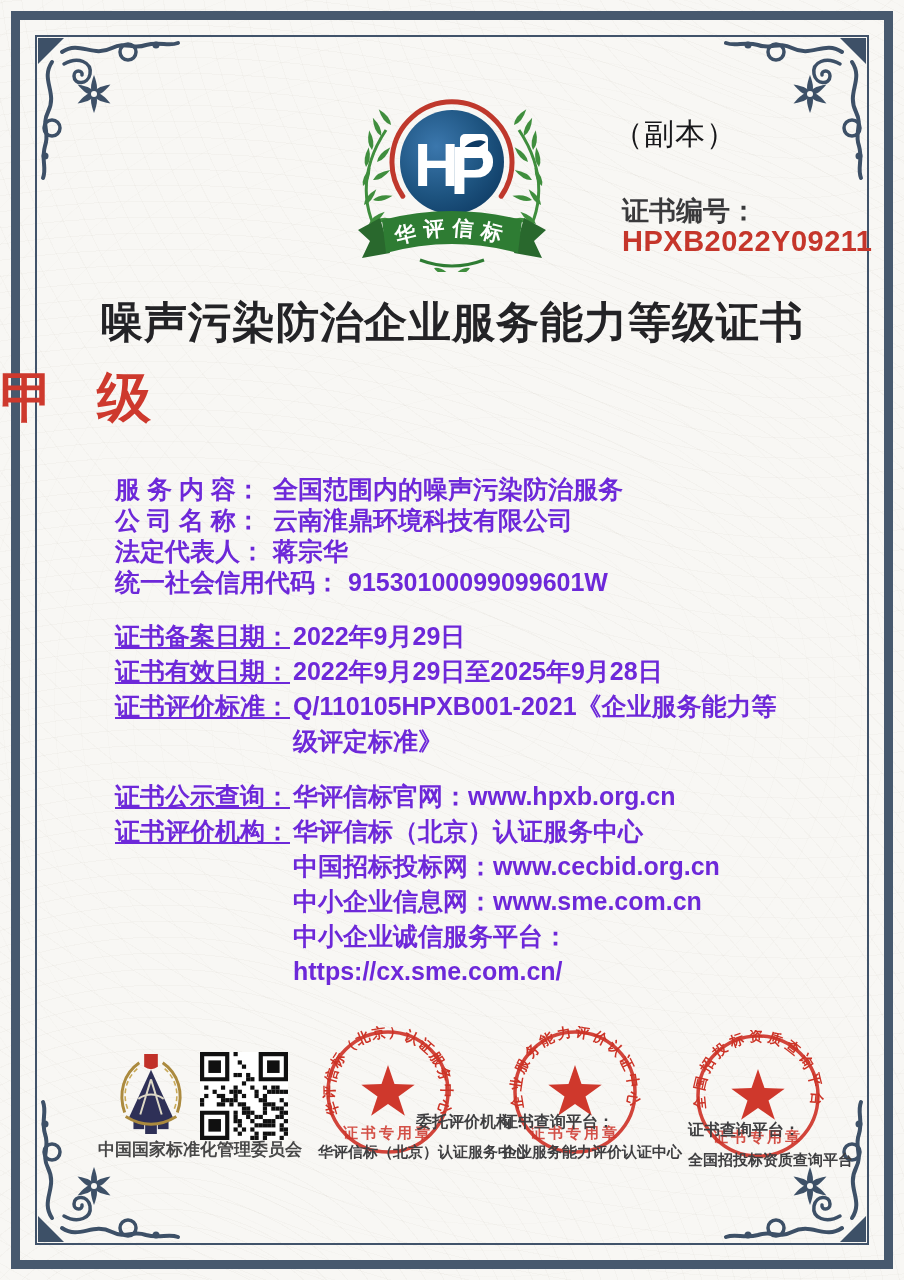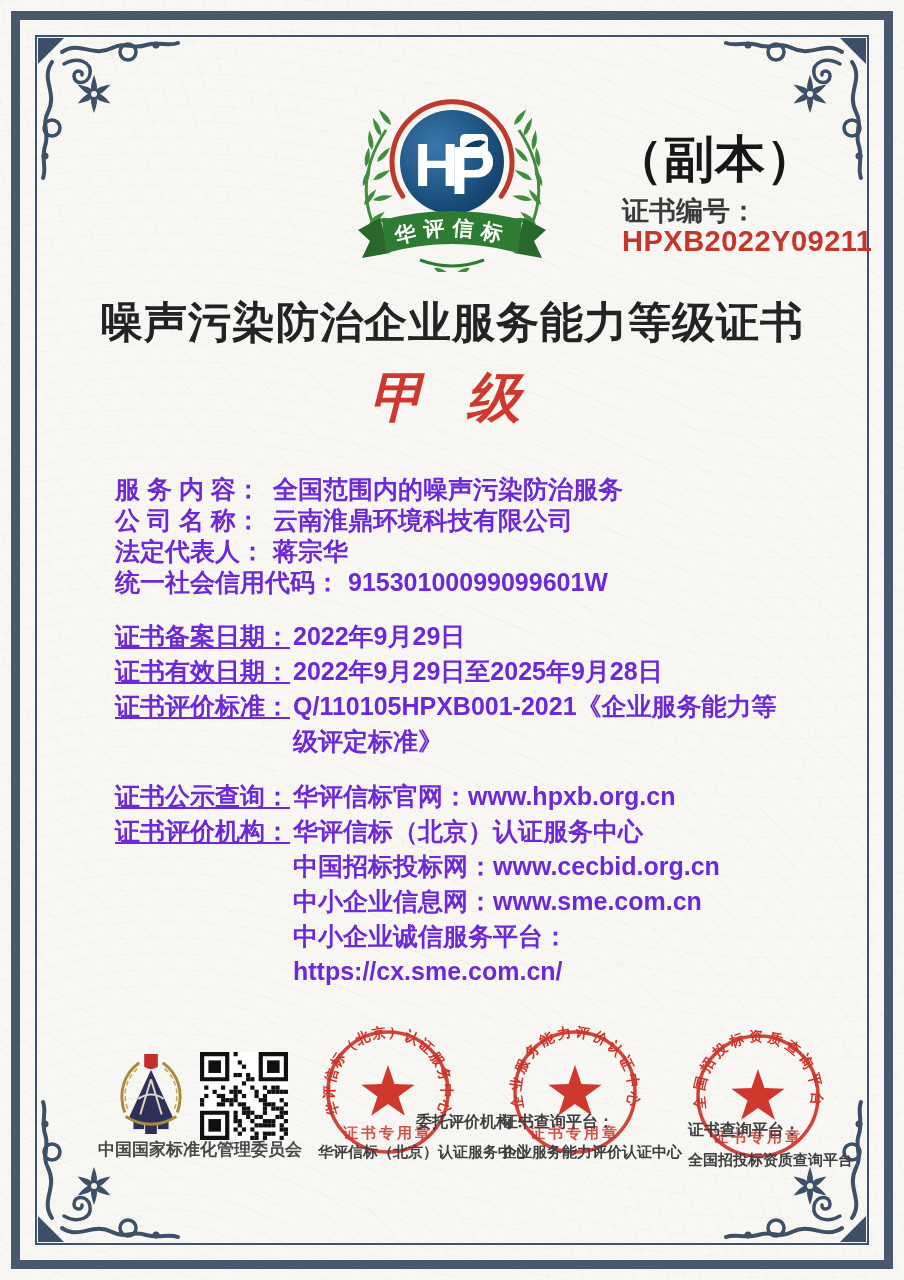--- a/index.html
+++ b/index.html
@@ -19,28 +19,28 @@
   .border-thick{position:absolute;inset:11px;border:9px solid #47596e;pointer-events:none;}
   .border-thin{position:absolute;inset:35px;border:2px solid #41536a;pointer-events:none;}
   .fl{position:absolute;width:150px;height:150px;pointer-events:none;}
   .fl-tl{left:32px;top:32px;}
   .fl-tr{right:32px;top:32px;transform:scaleX(-1);}
   .fl-bl{left:32px;bottom:32px;transform:scaleY(-1);}
   .fl-br{right:32px;bottom:32px;transform:scale(-1,-1);}
 
   .logo{position:absolute;left:350px;top:92px;width:205px;height:180px;}
 
-  .copy-label{position:absolute;left:613px;top:126px;font-size:50px;font-weight:700;color:#17171a;letter-spacing:1px;}
+  .copy-label{position:absolute;left:613px;top:114px;font-size:30px;font-weight:400;color:#17171a;letter-spacing:1px;}
   .certno-label{position:absolute;left:622px;top:193px;font-size:27px;font-weight:800;color:#3a3a3c;}
   .certno{position:absolute;left:622px;top:225px;font-size:29px;font-weight:800;color:#c5362b;letter-spacing:.5px;}
 
   .title{position:absolute;left:0;top:294px;width:100%;text-align:center;
     font-size:43px;font-weight:900;color:#232326;letter-spacing:1px;}
-  .grade{position:absolute;left:0;top:362px;width:100%;text-align:center;
-    font-size:54px;font-weight:900;color:#ce392d;letter-spacing:14px;font-style:italic;}
+  .grade{position:absolute;left:0;top:362px;width:100%;
+    font-size:54px;font-weight:900;color:#ce392d;letter-spacing:14px;}
 
   .textblock{position:absolute;left:115px;color:#6d28d9;font-weight:700;margin-top:27px;}
   .fields{top:447px;font-size:25px;line-height:31px;}
   .fields .lbl{display:inline-block;min-width:150px;margin-right:8px;}
   .dates{top:592px;font-size:25px;line-height:35px;}
   .orgs{top:752px;font-size:25px;line-height:35px;}
   .dates .lbl,.orgs .lbl{display:inline-block;width:178px;vertical-align:top;text-decoration:underline;}
   .dates .val,.orgs .val{display:inline-block;width:500px;vertical-align:top;}
 
   .footer-caption{position:absolute;left:88px;top:1138px;width:224px;text-align:center;

